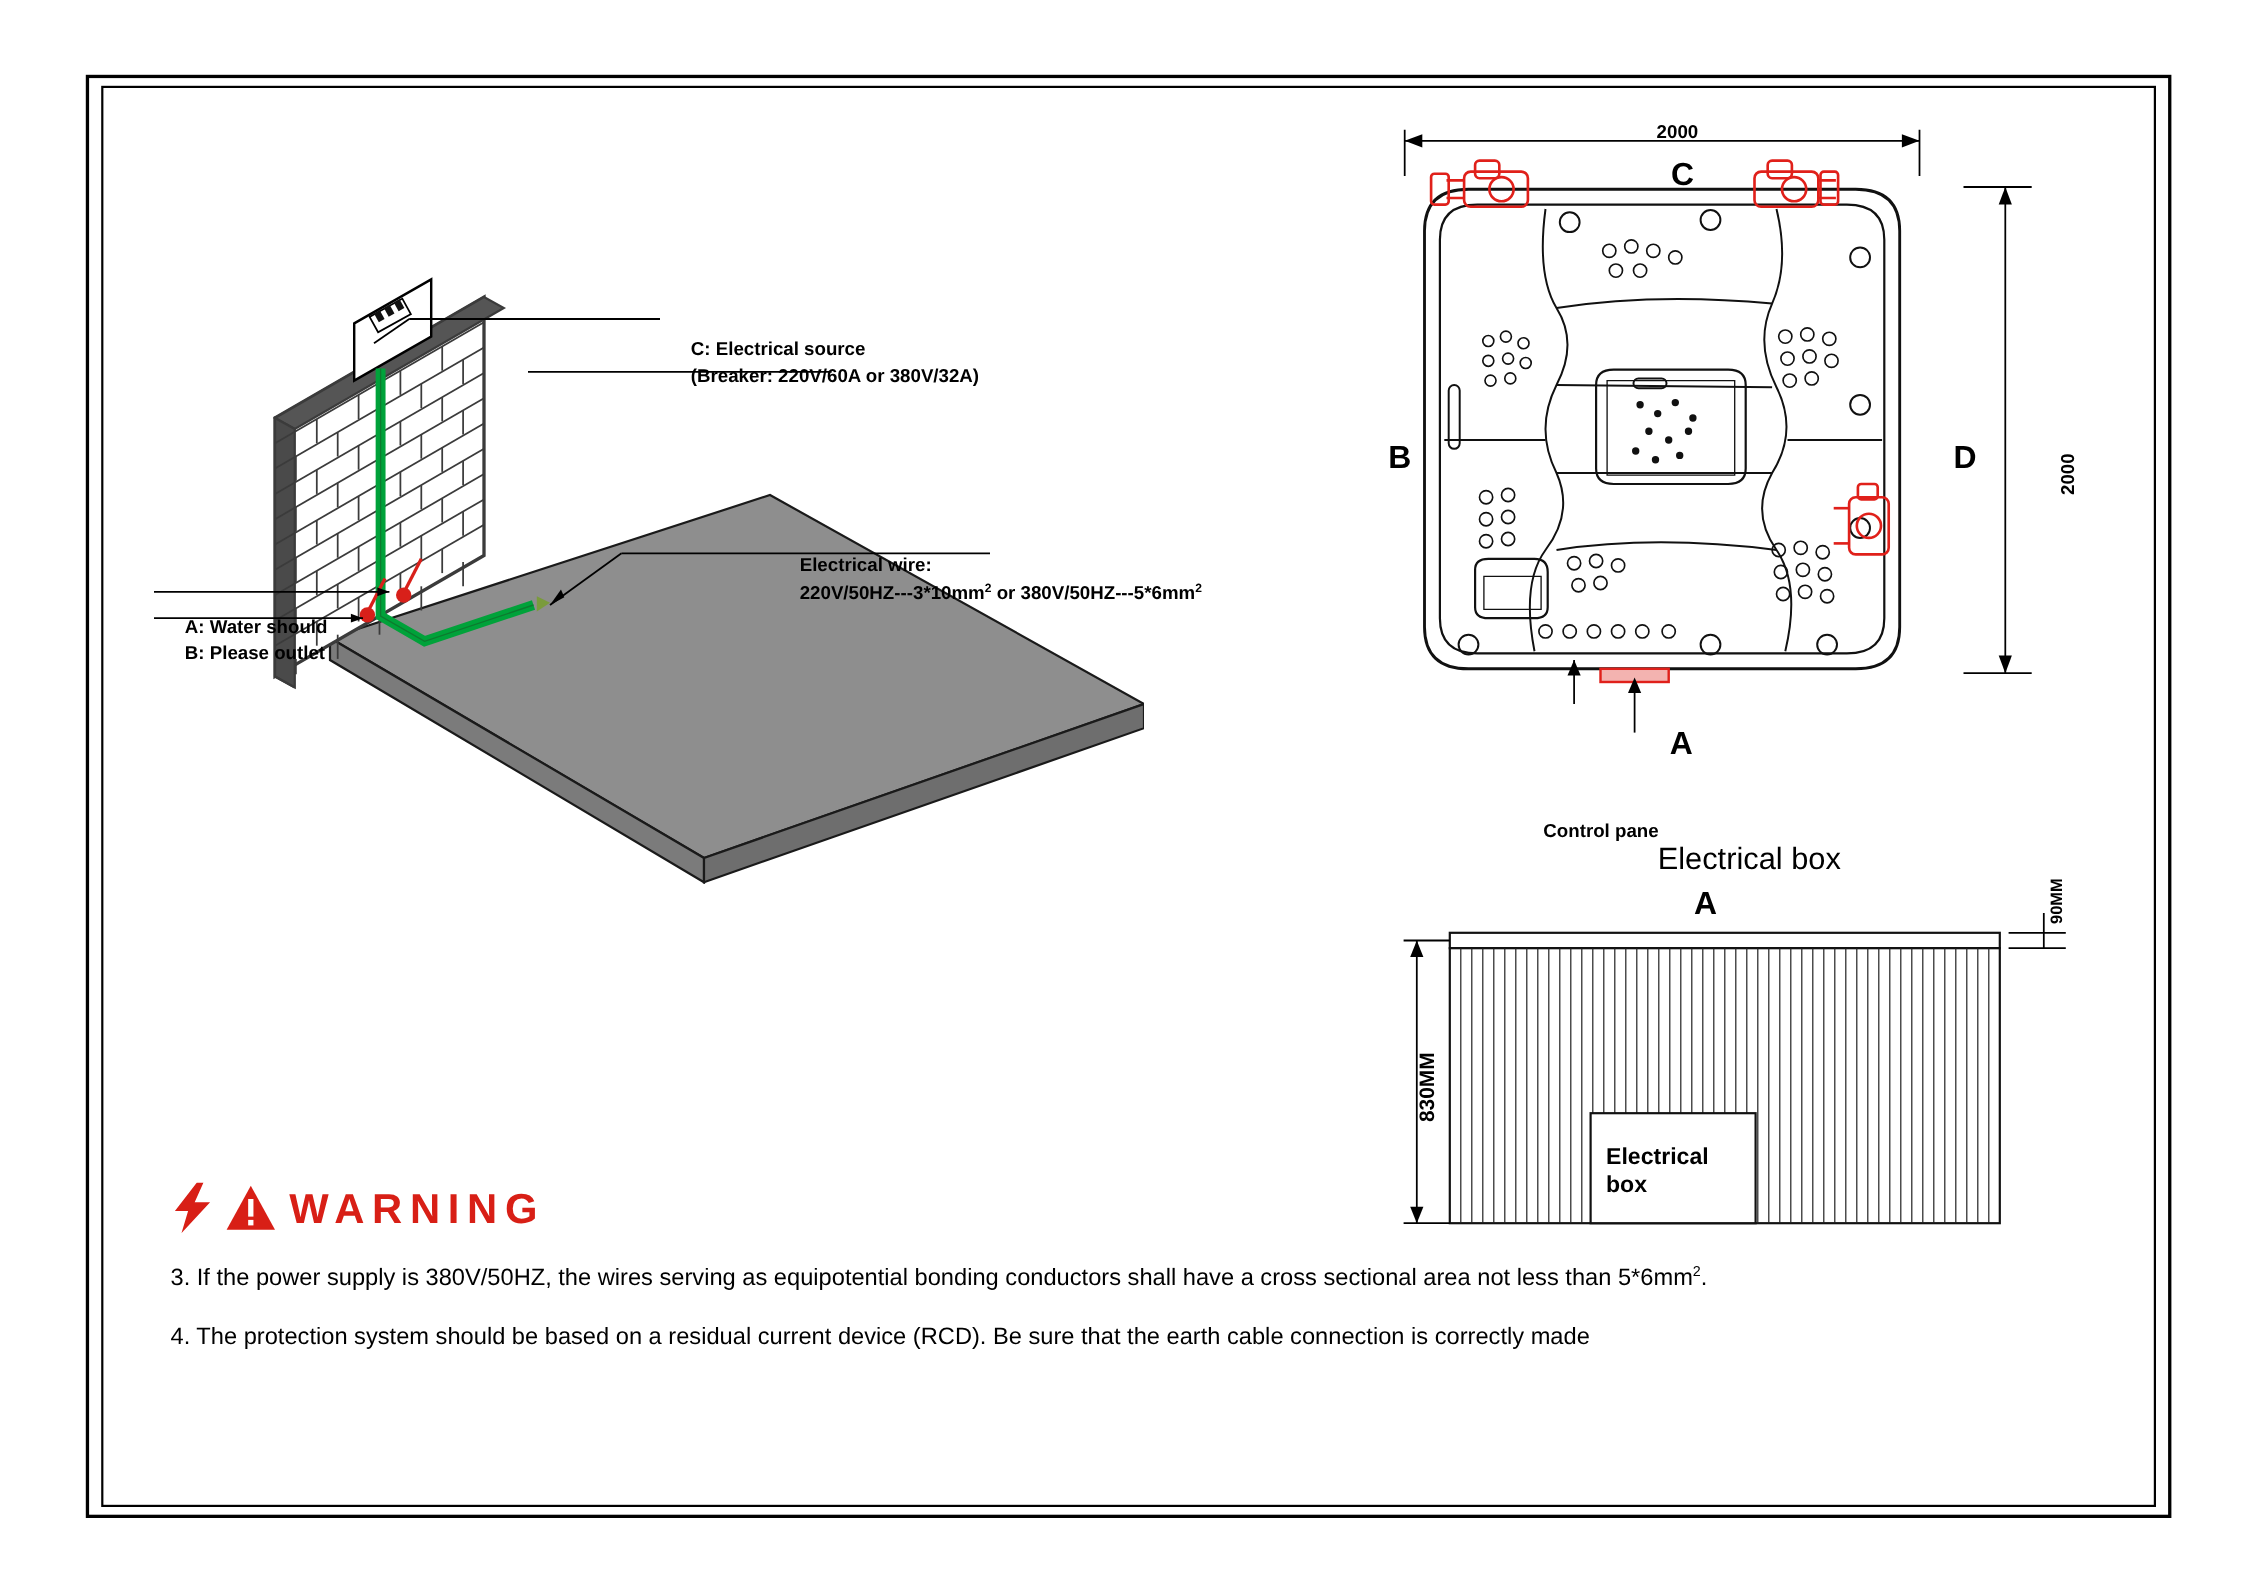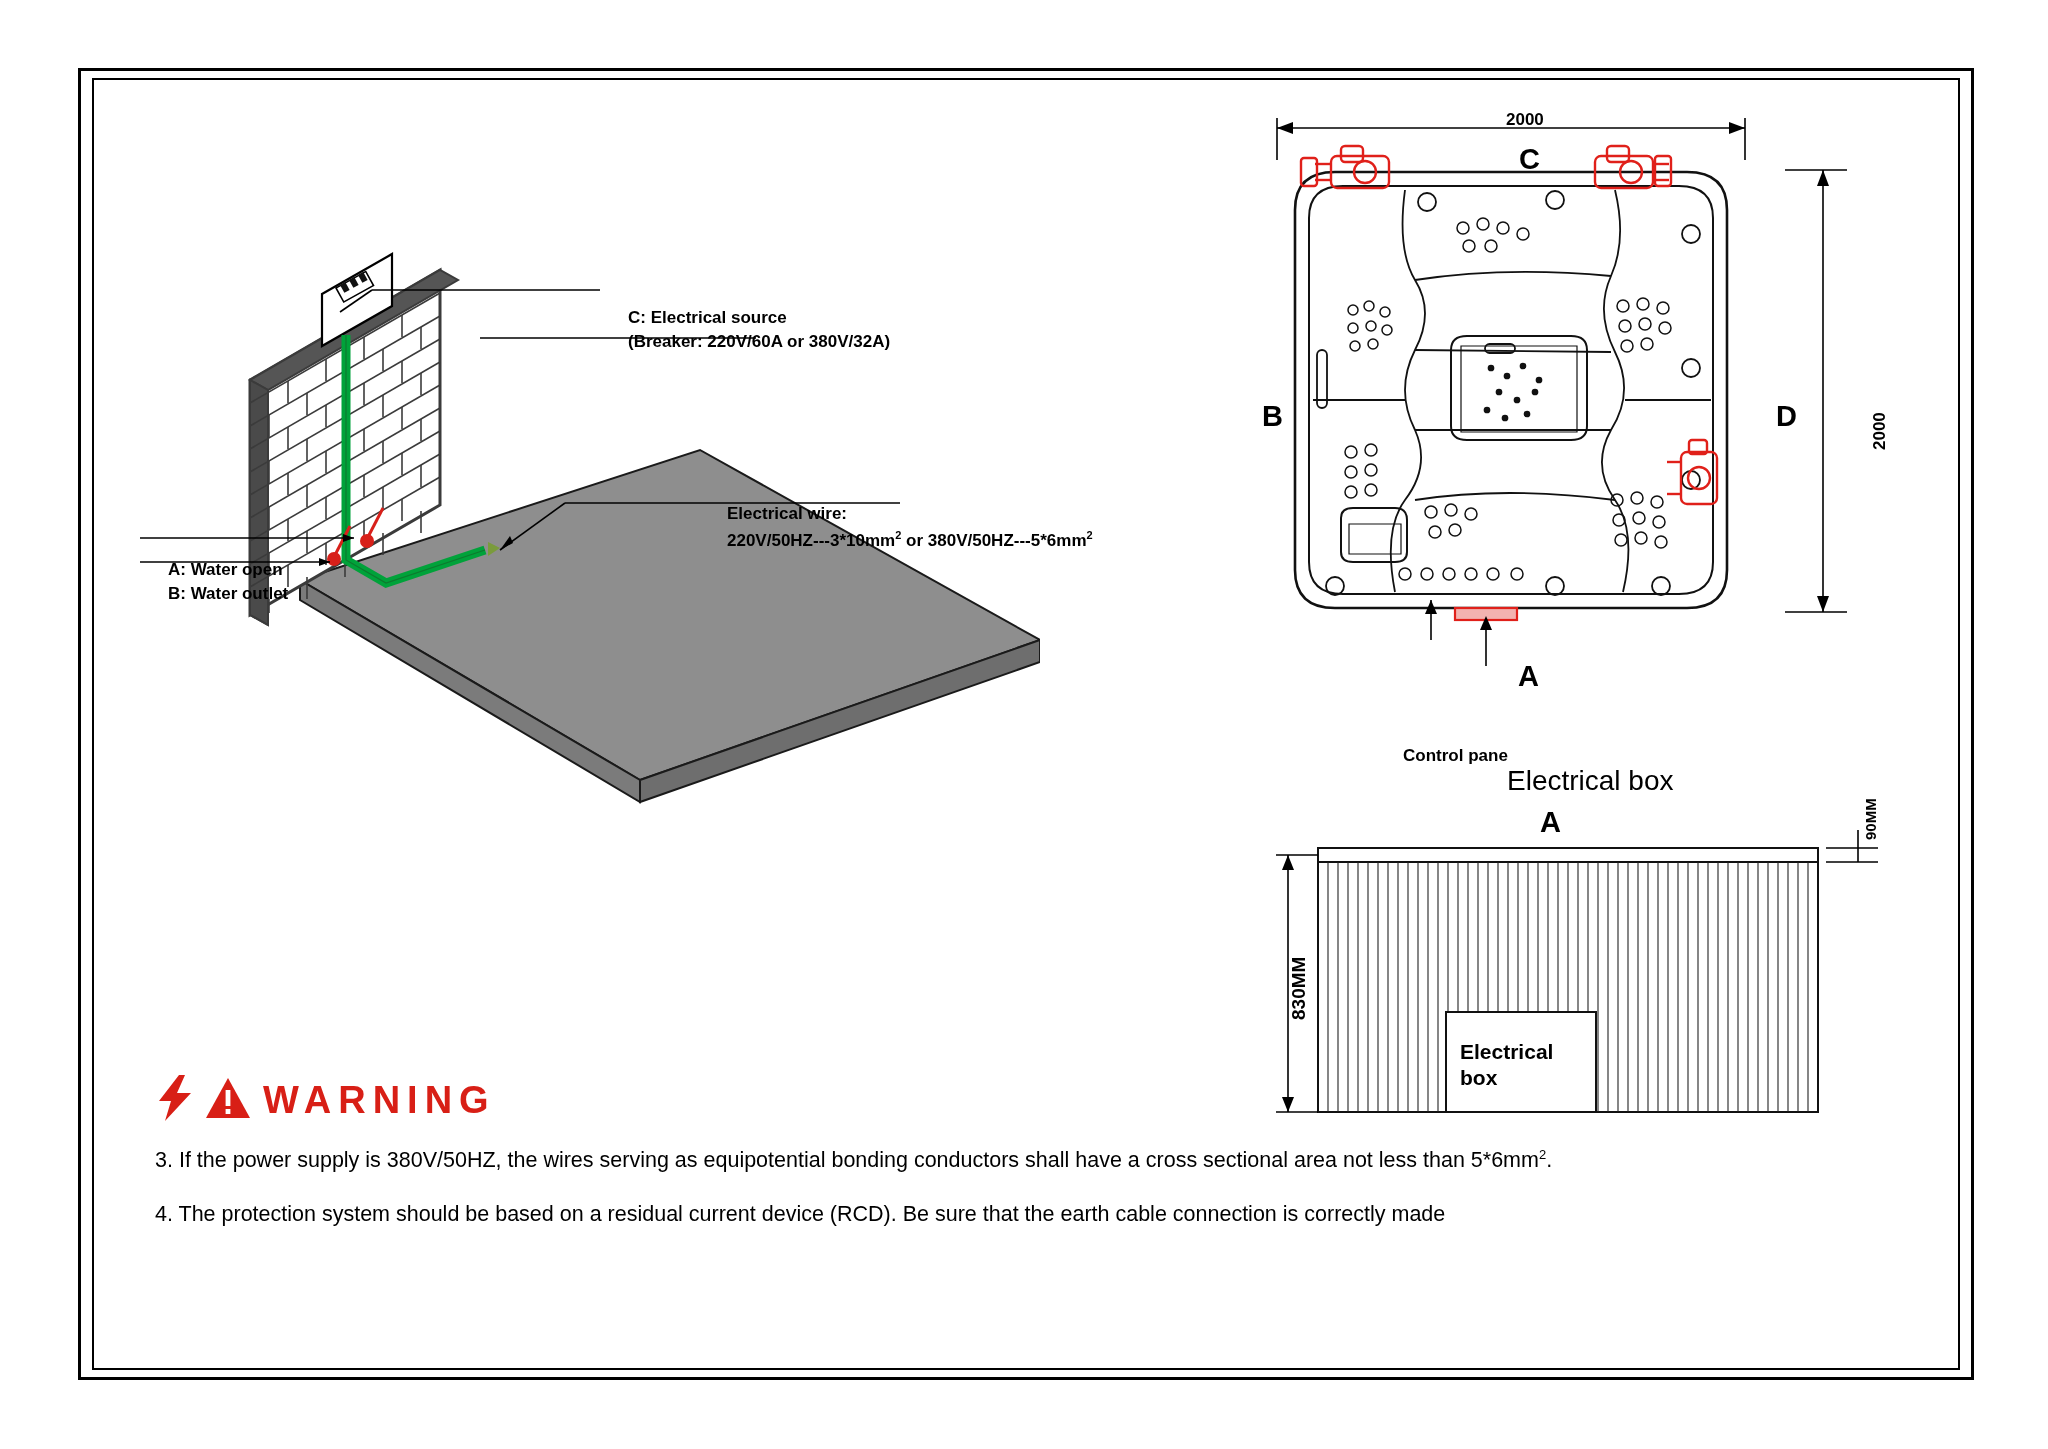--- a/index.html
+++ b/index.html
@@ -235,22 +235,22 @@
       <line x1="340" y1="88" x2="616" y2="88"></line>
     </g>
 
     <g stroke="#000" stroke-width="1.6" fill="none">
       <line x1="360" y1="300" x2="425" y2="253"></line>
       <line x1="425" y1="253" x2="760" y2="253"></line>
     </g>
     <polygon points="360,300 373,293 370,286" fill="#000"></polygon>
   </svg>
 
-  <div class="lbl" style="left:168px; top:559px;">A: Water open</div>
-  <div class="lbl" style="left:168px; top:583px;">B: Water outlet</div>
+  <div class="lbl" style="left:168px; top:559px;">A: Water should</div>
+  <div class="lbl" style="left:168px; top:583px;">B: Please outlet</div>
 
   <div class="lbl" style="left:628px; top:307px;">C:  Electrical source</div>
   <div class="lbl" style="left:628px; top:331px;">(Breaker: 220V/60A or 380V/32A)</div>
 
   <div class="lbl" style="left:727px; top:503px;">Electrical wire:</div>
   <div class="lbl" style="left:727px; top:528px;">
     <span>220V/50HZ---3*10mm</span><sup style="font-size:11px">2</sup><span> or 380V/50HZ---5*6mm</span><sup style="font-size:11px">2</sup>
   </div>
 
   <svg class="abs" style="left:1255px; top:100px;" width="640" height="620" viewBox="0 0 640 620">

